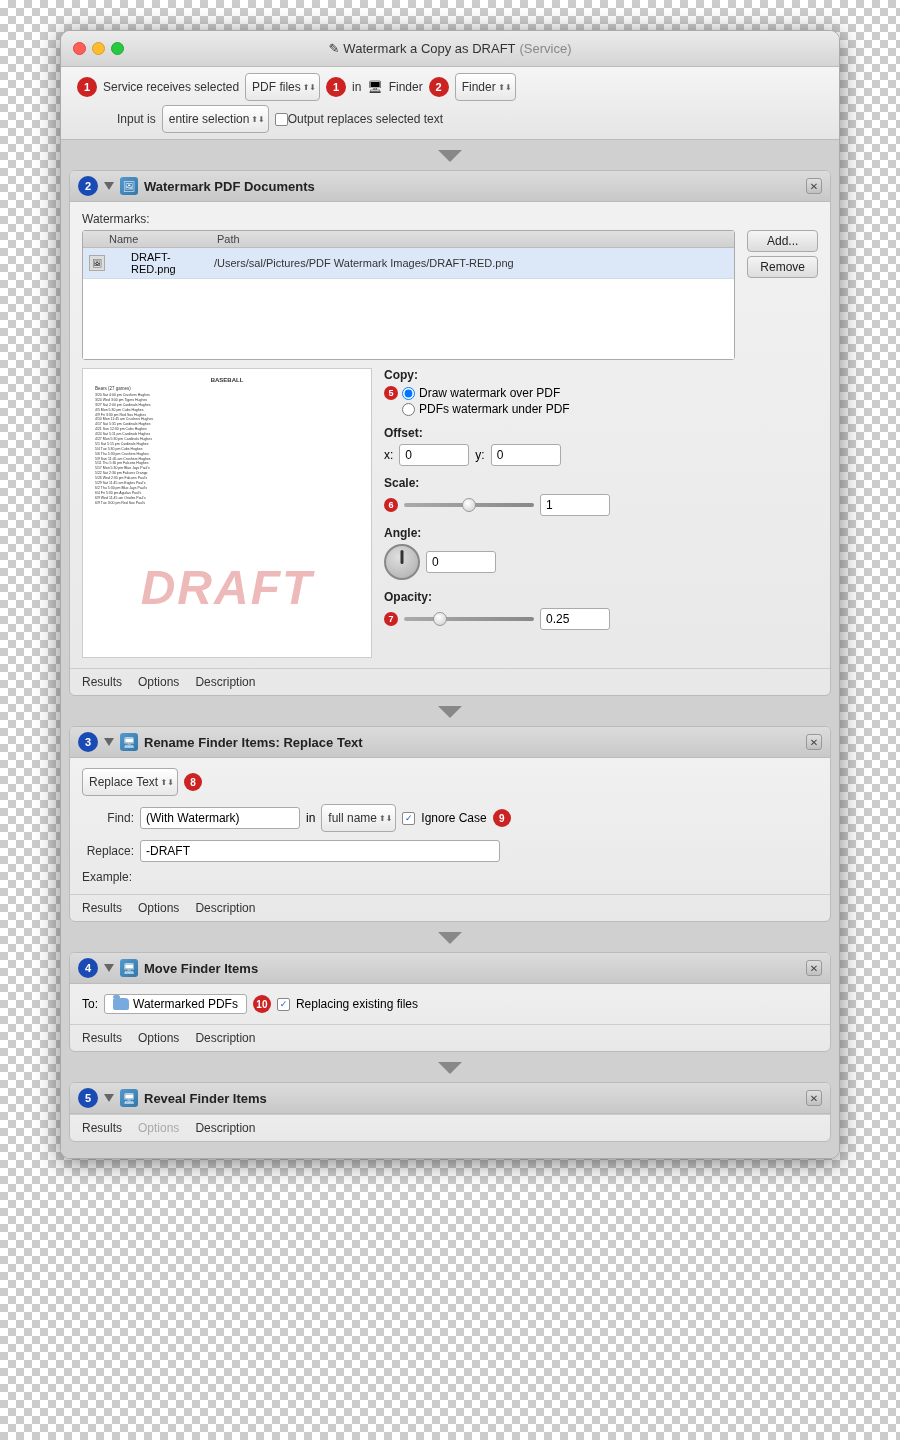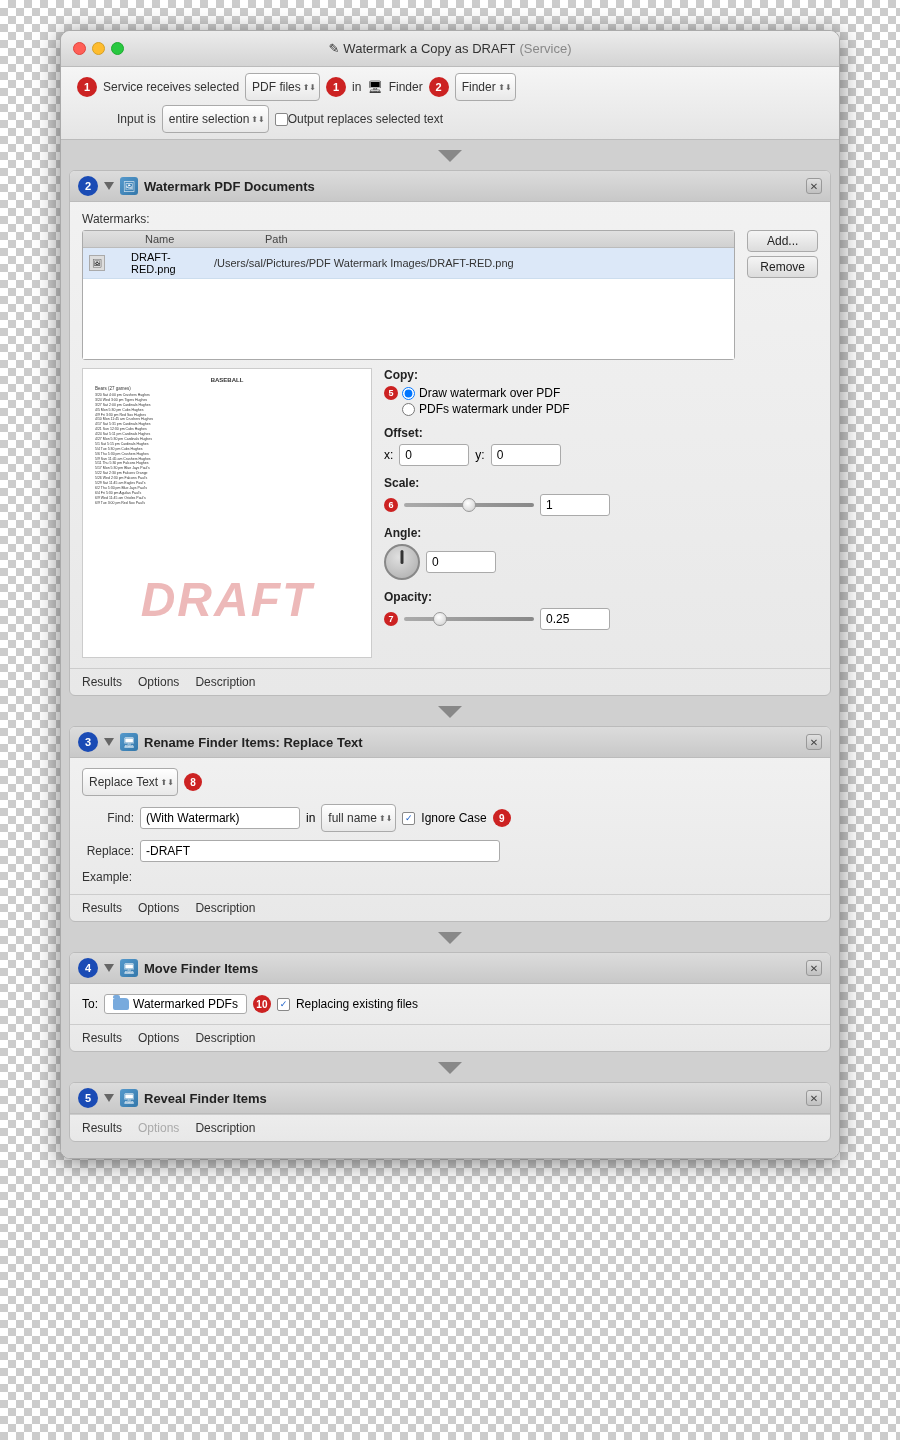--- a/index.html
+++ b/index.html
@@ -185,21 +185,21 @@
       background: #fff;
       width: 100%;
     }
     .wm-table-header {
       background: linear-gradient(to bottom, #e0e0e0, #d0d0d0);
       display: flex;
       border-bottom: 1px solid #bbb;
       padding: 2px 6px;
     }
     .wm-col-check { width: 20px; }
-    .wm-col-name { width: 120px; font-size: 11px; color: #444; margin-left: 36px; }
+    .wm-col-name { width: 108px; font-size: 11px; color: #444; }
     .wm-col-path { flex: 1; font-size: 11px; color: #444; }
     .wm-row {
       display: flex;
       align-items: center;
       padding: 3px 6px;
       background: #dce8f8;
       border-bottom: 1px solid #cde;
     }
     .wm-row-icon { width: 16px; height: 16px; background: #ddd; border: 1px solid #aaa; margin-right: 4px; font-size: 8px; display:flex; align-items:center; justify-content:center; }
     .wm-row-name { width: 105px; font-size: 11px; padding-left: 22px; }
@@ -252,21 +252,21 @@
       font-weight: bold;
       margin-bottom: 3px;
     }
     .preview-table-sub {
       font-size: 4.5px;
       margin-bottom: 2px;
     }
     .preview-rows { font-size: 3.5px; line-height: 1.4; }
     .draft-watermark {
       position: absolute;
-      bottom: 30px;
+      bottom: 42px;
       left: 50%;
       transform: translateX(-50%);
       font-size: 48px;
       font-weight: 900;
       color: rgba(210, 80, 80, 0.4);
       letter-spacing: 2px;
       font-style: italic;
     }
     .layer-controls { flex: 1; }
     .control-section { margin-bottom: 10px; }

